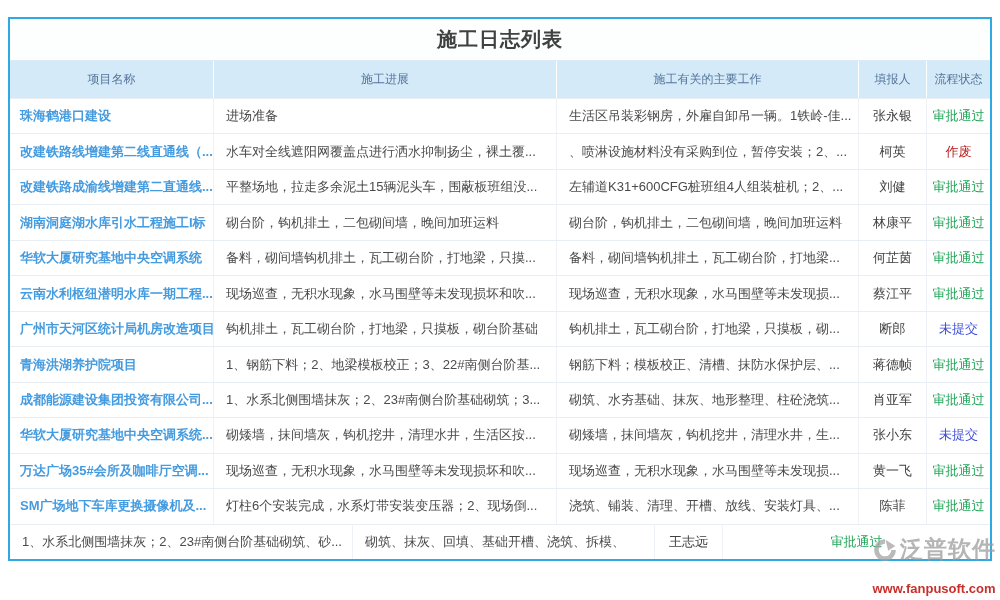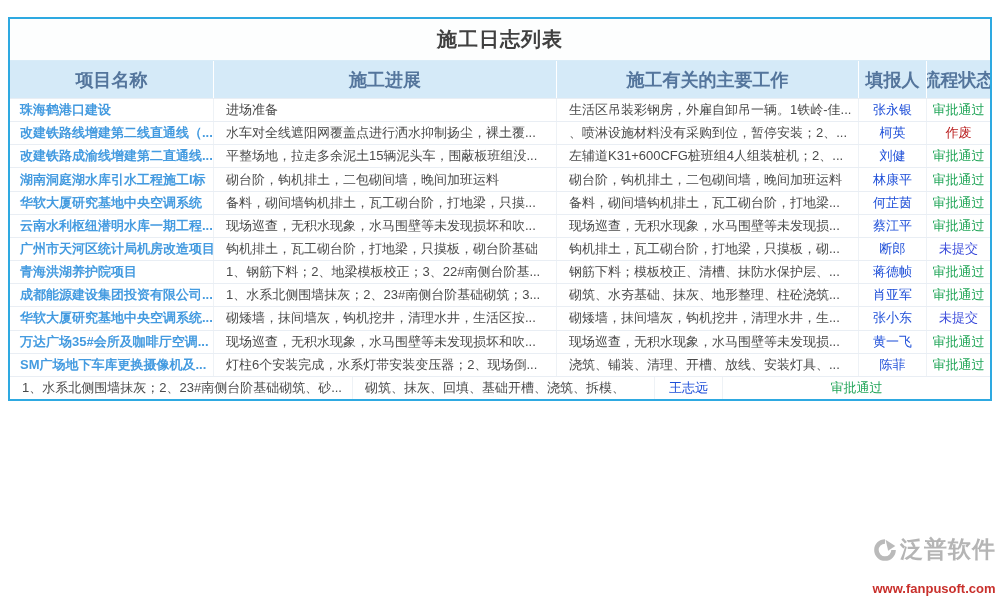--- a/index.html
+++ b/index.html
@@ -2,37 +2,37 @@
 <html><head>
 <meta charset="utf-8">
 <style>
   html,body{margin:0;padding:0;}
   body{
     width:1000px;height:600px;overflow:hidden;background:#ffffff;
     font-family:"Liberation Sans","DejaVu Sans",sans-serif;
     position:relative;
   }
   .table-frame{
-    position:absolute;left:8px;top:17px;width:984px;height:384px;
+    position:absolute;left:8px;top:17px;width:984px;height:544px;
     border:2px solid #2ea9e1;background:#ffffff;box-sizing:border-box;
   }
   .title-bar{
     height:42px;display:flex;align-items:center;justify-content:center;
     background:#fdfefe;border-bottom:1px solid #d9ecf8;box-sizing:border-box;
   }
   .title-bar .title{
     font-size:20px;font-weight:bold;color:#404040;letter-spacing:1px;
   }
   .header-row{
     height:37px;display:flex;background:#d5eaf8;box-sizing:border-box;
   }
   .header-cell{
     display:flex;align-items:center;justify-content:center;
-    color:#54759c;font-size:18px;border-right:1px solid #ffffff;
-    box-sizing:border-box;white-space:nowrap;overflow:hidden;font-weight:bold;
+    color:#54759c;font-size:12px;border-right:1px solid #ffffff;
+    box-sizing:border-box;white-space:nowrap;overflow:hidden;
   }
   .header-cell:last-child{border-right:none;}
   .rows-container{
     position:absolute;top:79px;left:0;right:0;bottom:0;
     display:flex;flex-direction:column;
   }
   .data-row{
     flex:1;display:flex;border-top:1px solid #e9eef4;box-sizing:border-box;
     background:#ffffff;
   }
@@ -43,21 +43,21 @@
   }
   .cell:last-child{border-right:none;}
   .c1{width:204px;}
   .c2{width:343px;}
   .c3{width:302px;}
   .c4{width:68px;}
   .c5{flex:1;}
   .cell-project{color:#449be0;padding:0 6px 0 10px;cursor:pointer;font-weight:bold;}
   .cell-text{color:#4a4a4a;padding:0 8px 0 12px;}
   .cell-center{justify-content:center;}
-  .cell-reporter{color:#1d4ed8;cursor:pointer;}
+  .cell-reporter{color:#404040;cursor:pointer;}
   .cell-status{font-weight:normal;}
   .watermark{
     position:absolute;right:4px;bottom:4px;z-index:10;
     display:flex;flex-direction:column;align-items:flex-start;
     pointer-events:none;
   }
   .wm-top{display:flex;align-items:center;gap:2px;opacity:0.75;margin-top:32px;}
   .wm-brand{
     font-size:23px;font-weight:bold;color:#9d9d9d;letter-spacing:1px;
   }

